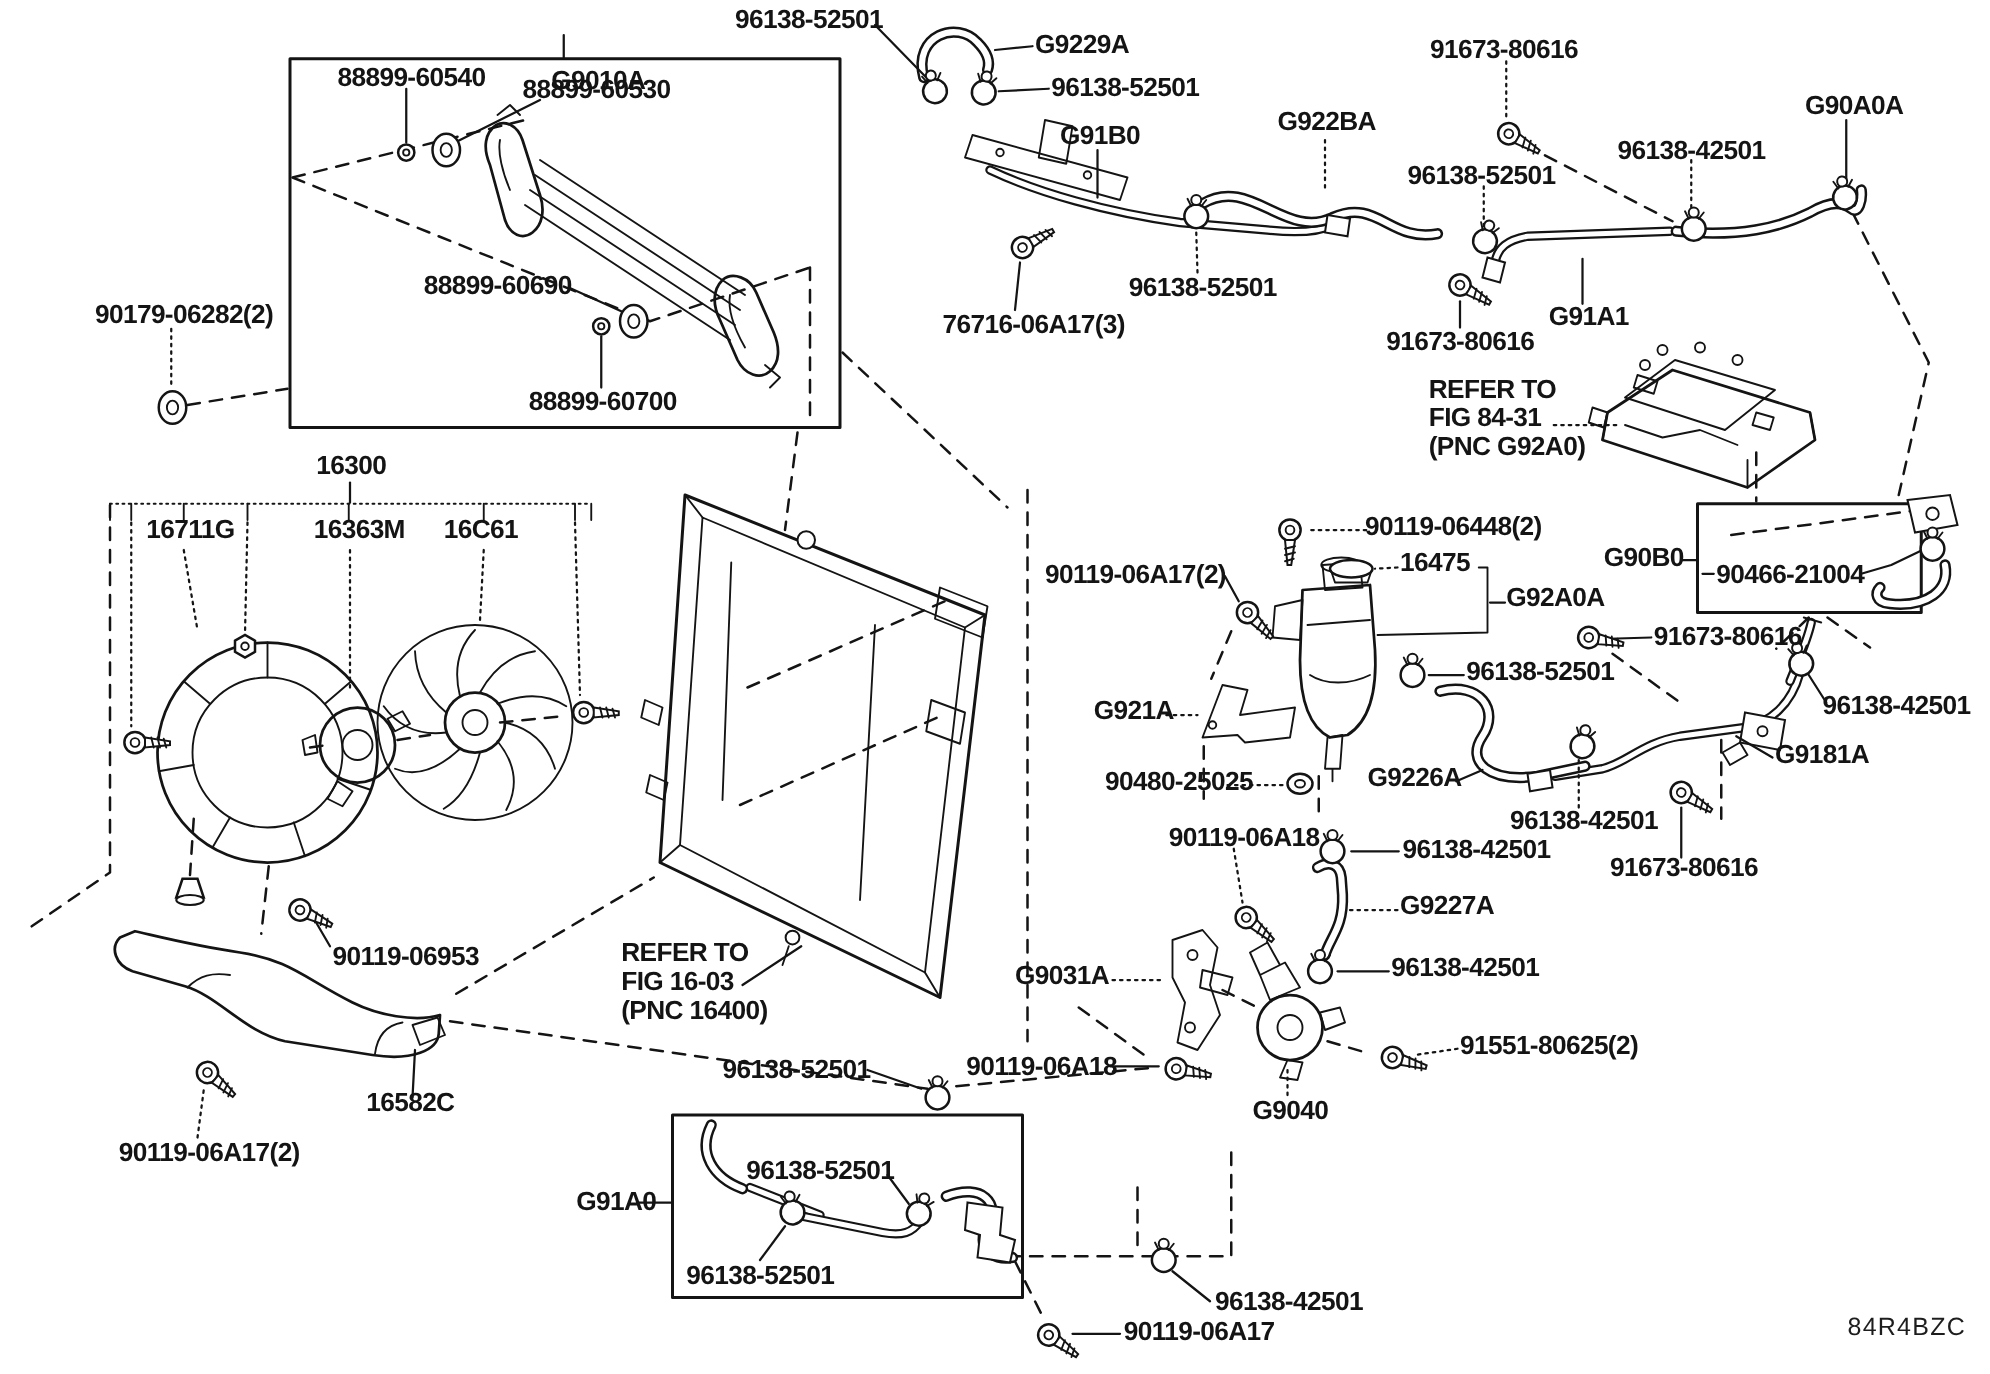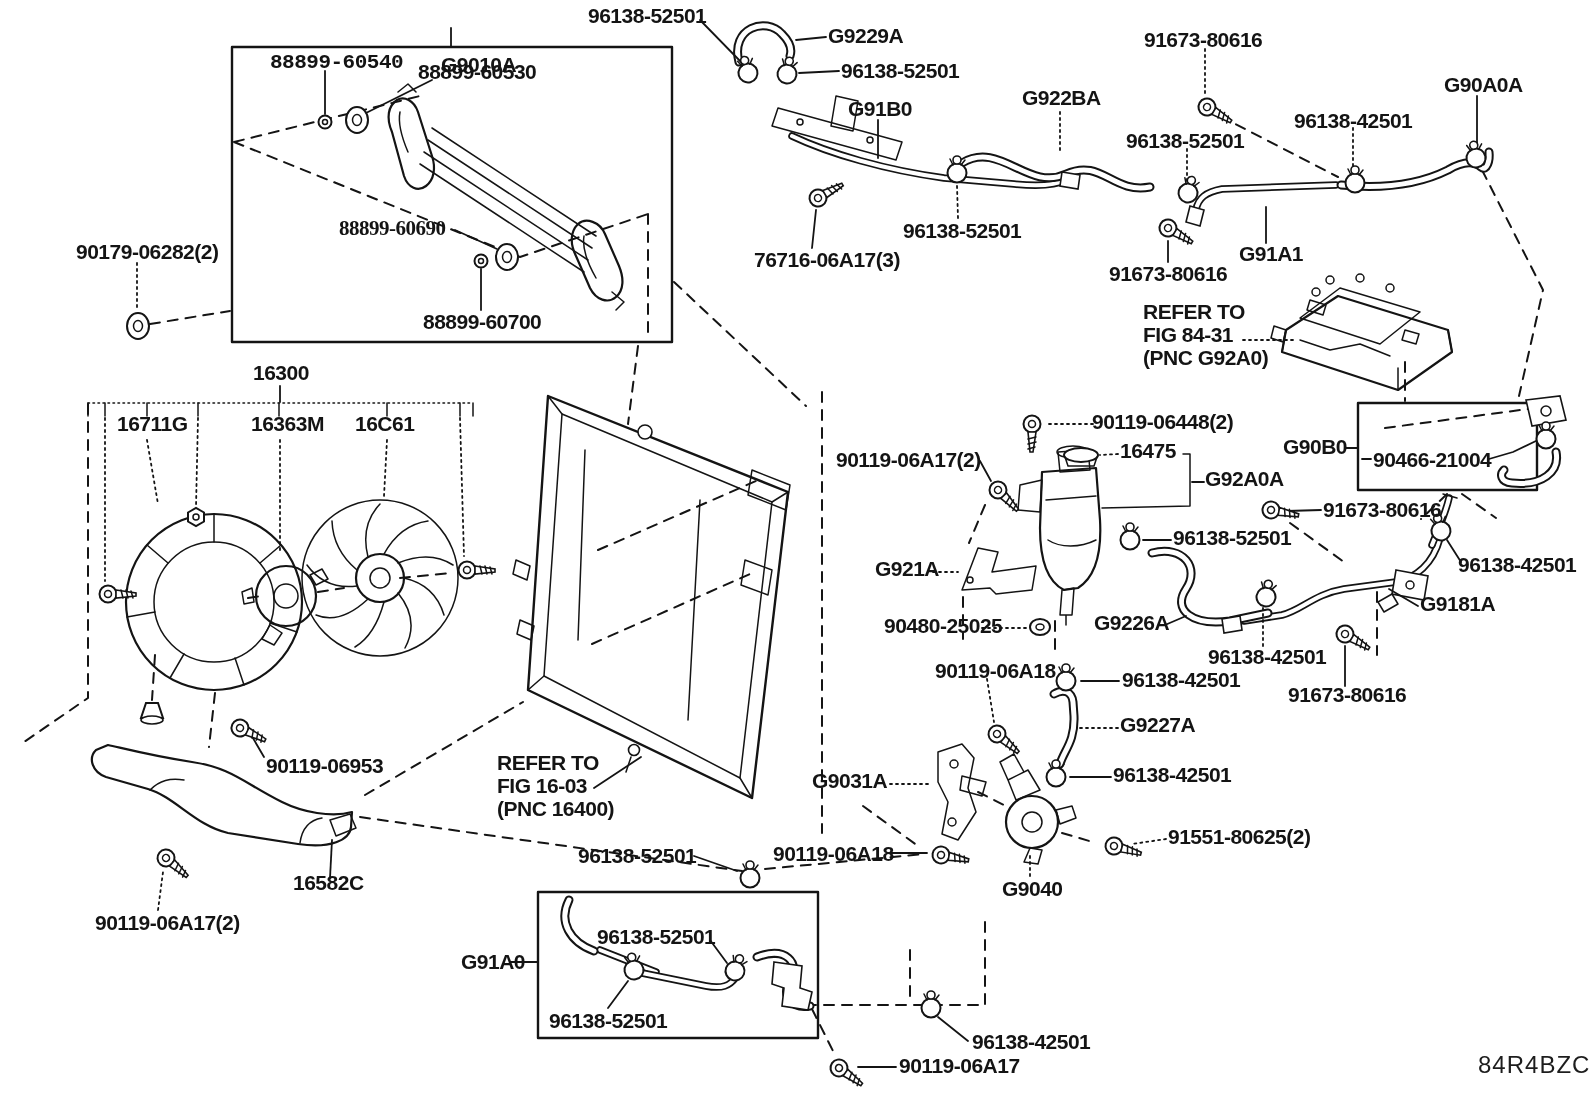--- a/index.html
+++ b/index.html
@@ -18,21 +18,21 @@
   .dash{stroke-width:2;stroke-dasharray:10 8;}
   .tube{stroke-width:9;}
   .tube-core{stroke:#ffffff;stroke-width:5;}
   .pipe{stroke-width:7.5;}
   .pipe-core{stroke:#ffffff;stroke-width:4;}
   .wfill{fill:#ffffff;stroke:#141414;stroke-width:2;}
   .wthin{fill:#ffffff;stroke:#141414;stroke-width:1.6;}
   #labels-layer{position:absolute;left:0;top:0;width:100%;height:100%;}
   .plabel{position:absolute;font-weight:700;font-size:21px;line-height:23px;
      letter-spacing:-0.5px;color:#141414;white-space:pre-line;}
-  .figcode{position:absolute;left:1478px;top:1051px;font-size:24px;
+  .figcode{position:absolute;left:1478px;top:1051px;font-size:20px;
      font-weight:400;letter-spacing:1px;color:#1d1d1d;}
 </style>
 </head>
 <body>
 
 <svg id="art" width="1592" height="1099" viewBox="0 0 1592 1099">
   <defs>
     <g id="sym-bolt">
       <circle class="wfill" cx="0" cy="0" r="8.5"></circle>
       <circle class="thin" cx="0" cy="0" r="3.5"></circle>
@@ -365,23 +365,23 @@
     <div class="plabel" style="left: 1294px; top: 109px;">96138-42501</div>
     <div class="plabel" style="left: 1444px; top: 73px;">G90A0A</div>
     <div class="plabel" style="left: 903px; top: 219px;">96138-52501</div>
     <div class="plabel" style="left: 754px; top: 248px;">76716-06A17(3)</div>
     <div class="plabel" style="left: 1109px; top: 262px;">91673-80616</div>
     <div class="plabel" style="left: 1239px; top: 242px;">G91A1</div>
     <div class="plabel" style="left: 1143px; top: 300px;">REFER TO
 FIG 84-31
 (PNC G92A0)</div>
     <div class="plabel" style="left: 76px; top: 240px;">90179-06282(2)</div>
-    <div class="plabel" style="left: 270px; top: 51px; font-family: Liberation Mono, monospace;">88899-60540</div>
+    <div class="plabel" style="left: 270px; top: 51px;">88899-60540</div>
     <div class="plabel" style="left: 418px; top: 60px;">88899-60530</div>
-    <div class="plabel" style="left: 339px; top: 217px; font-family: Liberation Serif, serif;">88899-60690</div>
+    <div class="plabel" style="left: 339px; top: 217px;">88899-60690</div>
     <div class="plabel" style="left: 423px; top: 310px;">88899-60700</div>
     <div class="plabel" style="left: 253px; top: 361px;">16300</div>
     <div class="plabel" style="left: 117px; top: 412px;">16711G</div>
     <div class="plabel" style="left: 251px; top: 412px;">16363M</div>
     <div class="plabel" style="left: 355px; top: 412px;">16C61</div>
     <div class="plabel" style="left: 266px; top: 754px;">90119-06953</div>
     <div class="plabel" style="left: 293px; top: 871px;">16582C</div>
     <div class="plabel" style="left: 95px; top: 911px;">90119-06A17(2)</div>
     <div class="plabel" style="left: 497px; top: 751px;">REFER TO
 FIG 16-03

